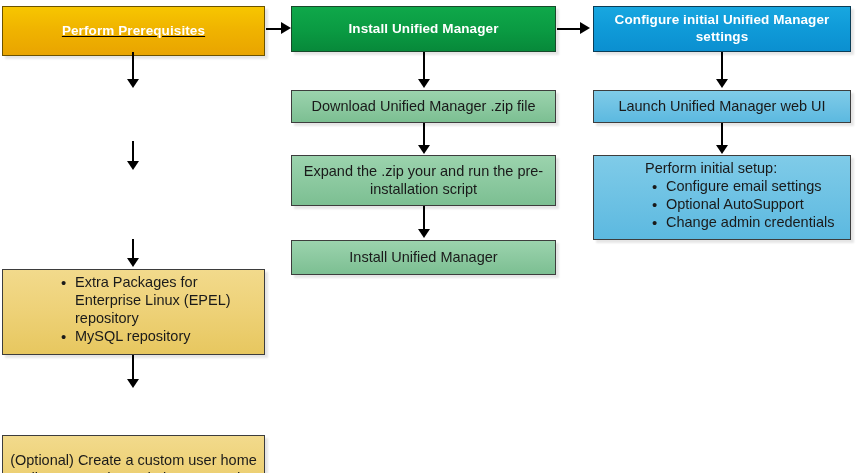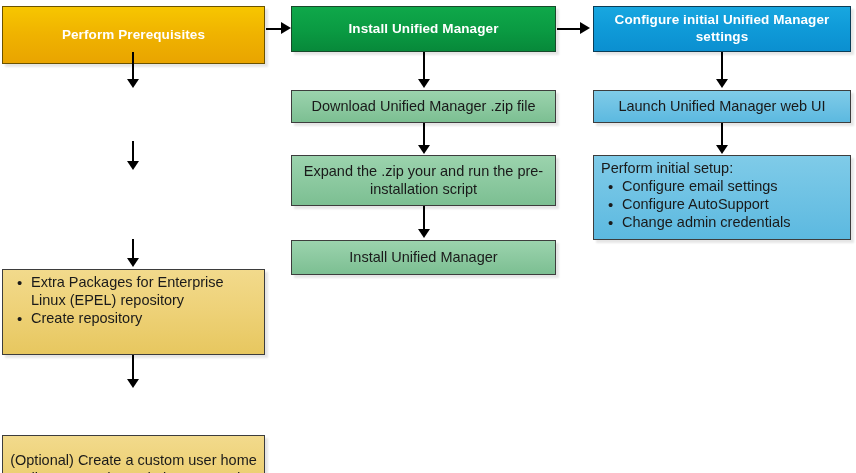--- a/index.html
+++ b/index.html
@@ -53,21 +53,21 @@
   }
   .body-orange{
     background:linear-gradient(180deg,#d2701f 0%,#cb6a1c 50%,#c2641a 100%);
     border-color:#222222;color:#ffffff;
   }
 
   .body-box .txt{
     text-align:center;font-size:14.5px;line-height:1.22;
     padding:0 7px;
   }
-  .list-box{align-items:flex-start;}
+  .list-box{align-items:flex-start;padding-left:44px;}
   .list-box .txt{text-align:left;padding:4px 6px 0 7px;}
   .list-title{font-size:14.5px;line-height:1.24;display:block;}
   ul.blist{margin:0;padding:0 0 0 21px;list-style:none;}
   ul.blist li{
     font-size:14.5px;line-height:1.24;position:relative;margin:0;padding:0;
   }
   ul.blist li::before{
     content:"\2022";position:absolute;left:-14px;top:0;font-size:15px;line-height:1.24;
   }
   .ref-box .txt{
@@ -87,40 +87,40 @@
     position:absolute;width:0;height:0;
     border-top:6px solid transparent;border-bottom:6px solid transparent;
     border-left:10px solid #000000;
   }
 </style>
 </head>
 <body>
 
 <div id="canvas">
 
-  <div class="node hdr hdr-gold" style="left:2px;top:6px;width:263px;height:58px;">
+  <div class="node hdr hdr-gold" style="left:2px;top:6px;width:263px;height:50px;text-decoration:underline;">
     <span class="txt">Perform Prerequisites</span>
   </div>
 
   <div class="vline" style="left:132px;top:52px;height:29px;"></div>
   <div class="arrow-down" style="left:127px;top:79px;"></div>
 
 
   <div class="vline" style="left:132px;top:141px;height:22px;"></div>
   <div class="arrow-down" style="left:127px;top:161px;"></div>
 
 
   <div class="vline" style="left:132px;top:239px;height:21px;"></div>
   <div class="arrow-down" style="left:127px;top:258px;"></div>
 
   <div class="node list-box body-gold" style="left:2px;top:269px;width:263px;height:86px;">
     <div class="txt">
       <ul class="blist">
         <li>Extra Packages for Enterprise Linux (EPEL) repository</li>
-        <li>Create repository</li>
+        <li>MySQL repository</li>
       </ul>
     </div>
   </div>
 
   <div class="vline" style="left:132px;top:355px;height:25px;"></div>
   <div class="arrow-down" style="left:127px;top:379px;"></div>
 
   <div class="node body-box body-gold" style="left:2px;top:399px;width:263px;height:69px;margin-top:36px;">
     <span class="txt">(Optional) Create a custom user home directory and umadmin password</span>
   </div>
@@ -168,20 +168,20 @@
   </div>
 
   <div class="vline" style="left:721px;top:123px;height:24px;"></div>
   <div class="arrow-down" style="left:716px;top:145px;"></div>
 
   <div class="node list-box body-blue" style="left:593px;top:155px;width:258px;height:85px;">
     <div class="txt">
       <span class="list-title">Perform initial setup:</span>
       <ul class="blist">
         <li>Configure email settings</li>
-        <li>Configure AutoSupport</li>
+        <li>Optional AutoSupport</li>
         <li>Change admin credentials</li>
       </ul>
     </div>
   </div>
 
 
 </div>
 
 </body></html>

